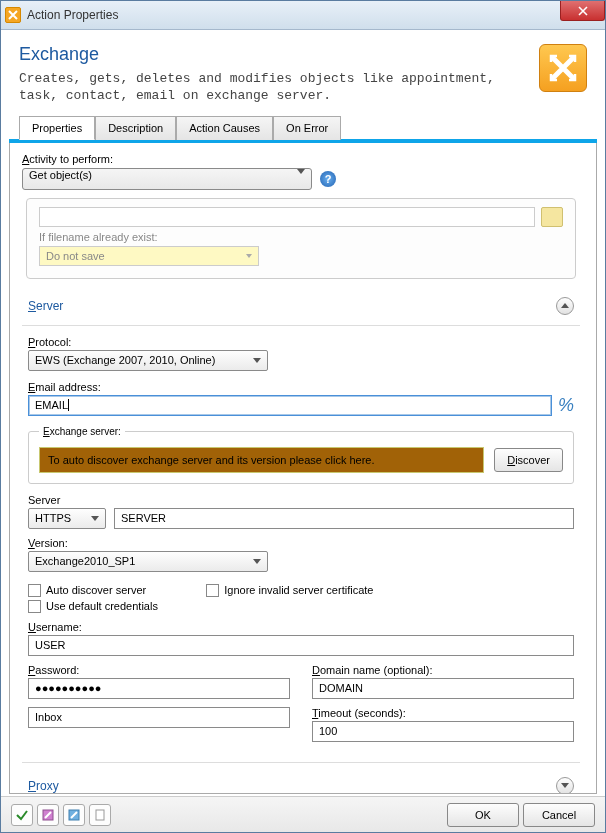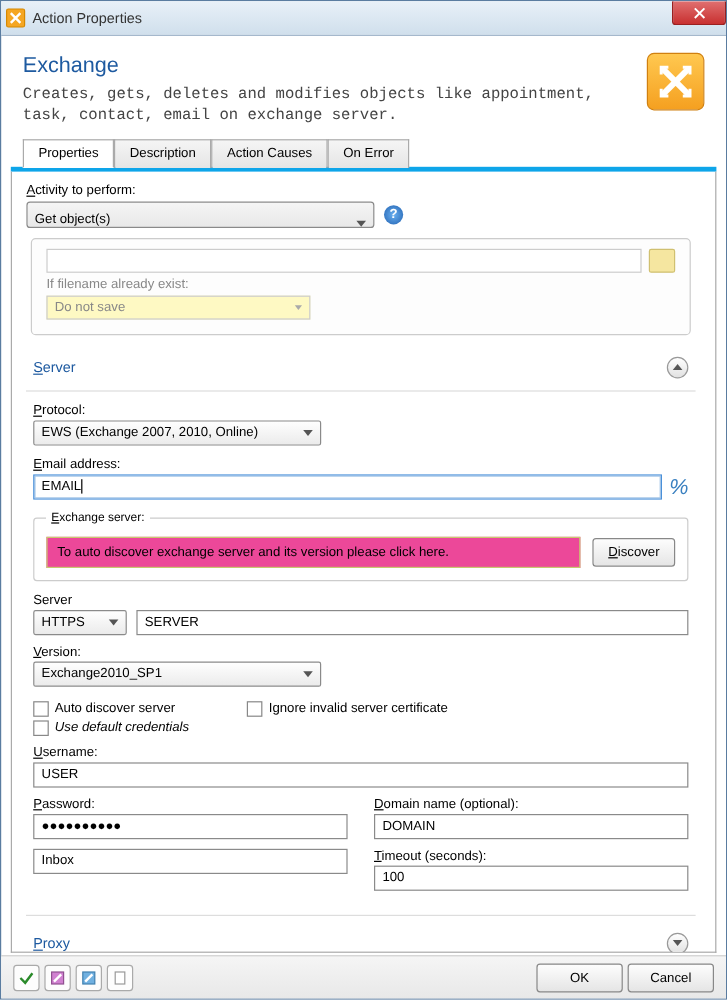--- a/index.html
+++ b/index.html
@@ -22,21 +22,21 @@
 .header-logo svg { width: 32px; height: 32px; }
 
 .tabstrip { display: flex; border-bottom: 4px solid #0ea5e9; padding-left: 10px; margin: 0 8px; }
 .tab { padding: 5px 12px; border: 1px solid #aaa; border-bottom: none; background: linear-gradient(#f5f5f5,#e5e5e5); margin-right: 0px; font-size: 11px; cursor: pointer; position: relative; top: 1px; }
 .tab.active { background: #fff; border-bottom: 1px solid #fff; }
 
 .tab-content { flex: 1; margin: 0 8px 0 8px; border: 1px solid #aaa; border-top: none; padding: 10px 12px 0 12px; overflow: hidden; display: flex; flex-direction: column; position: relative; }
 
 .top-row-label { font-size: 11px; margin-bottom: 3px; }
 .top-row { display: flex; align-items: center; gap: 8px; margin-bottom: 8px; }
-.activity-dd { width: 290px; height: 22px; border: 1px solid #8a8a8a; background: linear-gradient(#f5f5f5,#e8e8e8); border-radius: 3px; display: flex; align-items: flex-end; padding: 0 6px; justify-content: space-between; cursor: pointer; }
+.activity-dd { width: 290px; height: 22px; border: 1px solid #8a8a8a; background: linear-gradient(#f5f5f5,#e8e8e8); border-radius: 3px; display: flex; align-items: flex-start; padding: 0 6px; justify-content: space-between; cursor: pointer; }
 .activity-dd .chev { border-left: 4px solid transparent; border-right: 4px solid transparent; border-top: 5px solid #555; }
 .help-icon { width:16px; height:16px; border-radius:50%; background: radial-gradient(#6ab0f0,#2060b0); color:#fff; display:flex; align-items:center; justify-content:center; font-weight:bold; font-size:11px; cursor: pointer; }
 
 .scroll-region { flex:1; overflow-y: auto; position: relative; padding-right: 4px; }
 .scroll-region::-webkit-scrollbar { width: 17px; }
 .scroll-region::-webkit-scrollbar-track { background: #f0f0f0; border: 1px solid #ccc; }
 .scroll-region::-webkit-scrollbar-thumb { background: linear-gradient(90deg,#dce4ec,#c0d0e0); border: 1px solid #9ab; border-radius: 2px; }
 .scroll-region::-webkit-scrollbar-button { height:17px; background:#e5e5e5; border:1px solid #bbb; }
 
 .faded-box { border: 1px solid #ccc; border-radius: 4px; padding: 8px 12px 12px 12px; margin: 0 4px 14px 4px; background: #fdfdfd; }
@@ -63,21 +63,21 @@
 .text-in { height: 21px; border: 1px solid #8a8a8a; background: #fff; padding: 0 6px; display: flex; align-items: center; font-size: 11px; width: 100%; }
 .text-in.focused { border: 1px solid #4a90d9; box-shadow: 0 0 0 1px #a8c8e8 inset; }
 
 .email-row { display:flex; align-items:center; gap:6px; margin-bottom: 10px; }
 .email-row .text-in { flex: 1; }
 .pct { color: #3a80c0; font-size: 18px; font-style: italic; cursor: pointer; }
 
 fieldset.ex { border: 1px solid #ccc; border-radius: 3px; padding: 10px 10px; margin-bottom: 10px; }
 fieldset.ex legend { font-size: 10px; padding: 0 4px; }
 .discover-row { display: flex; align-items: center; gap: 10px; }
-.yellow-note { flex:1; background: #ec4899; border: 1px solid #c8c870; padding: 6px 8px; font-size: 11px; }
+.yellow-note { flex:1; background: #a16207; border: 1px solid #c8c870; padding: 6px 8px; font-size: 11px; }
 .btn { height: 24px; padding: 0 12px; border: 1px solid #888; background: linear-gradient(#fdfdfd, #e5e5e5); border-radius: 3px; cursor: pointer; font-size: 11px; display: inline-flex; align-items:center; justify-content:center; }
 
 .server-row { display:flex; gap: 8px; align-items:flex-end; margin-bottom: 8px; }
 .server-row .col1 { width: 78px; }
 .server-row .col2 { flex: 1; }
 
 .two-col { display: flex; gap: 22px; margin-bottom: 8px; }
 .two-col > div { flex: 1; }
 
 .chk-row { display: flex; gap: 60px; margin-bottom: 3px; }
@@ -214,21 +214,21 @@
         <div class="chk-row">
           <label class="chk">
               <span class="box"></span>
               <span>Auto discover server</span>
             </label>
           <label class="chk">
               <span class="box"></span>
               <span>Ignore invalid server certificate</span>
             </label>
         </div>
-        <div class="chk-row" style="margin-bottom:8px;font-style:italic;">
+        <div class="chk-row" style="margin-bottom:8px;">
           <label class="chk">
               <span class="box"></span>
               <span>Use default credentials</span>
             </label>
         </div>
 
         <label class="field-label"><span style="text-decoration:underline">U</span>sername:</label>
         <div class="text-in" style="margin-bottom:8px;">
             <span>USER</span>
           </div>

